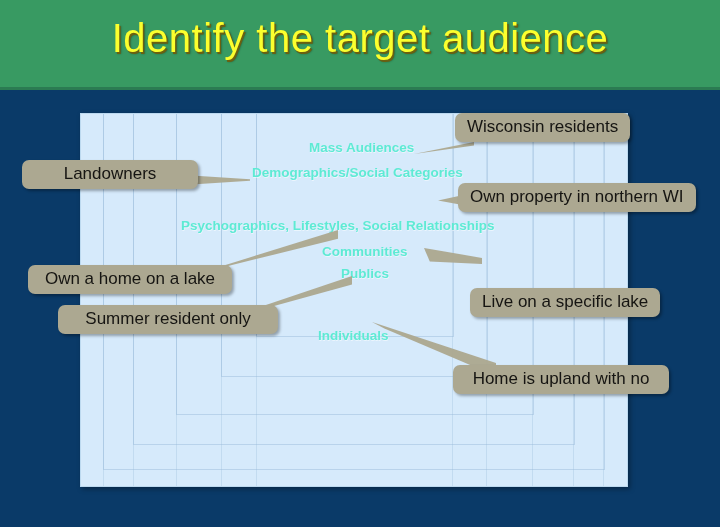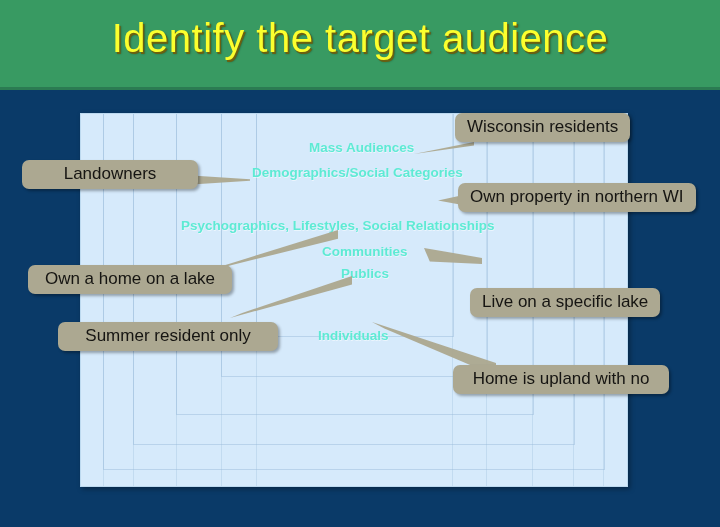--- a/index.html
+++ b/index.html
@@ -188,19 +188,19 @@
   <div class="callout" style="left:455px; top:113px;">Wisconsin residents</div>
 
   <div class="callout" style="left:22px; top:160px; width:152px;">Landowners</div>
 
   <div class="callout" style="left:458px; top:183px;">Own property in northern WI</div>
 
   <div class="callout" style="left:28px; top:265px; width:180px;">Own a home on a lake</div>
 
   <div class="callout" style="left:470px; top:250px;margin-top:38px;">Live on a specific lake</div>
 
-  <div class="callout" style="left:58px; top:322px; width:196px;padding-left:12px;">Summer resident only</div>
+  <div class="callout" style="left:58px; top:305px; width:196px;padding-left:12px;">Summer resident only</div>
 
   <div class="callout two-line" style="left:453px; top:365px; width:192px;">
     <span>Home is upland with no</span><br>
   </div>
 
 </div>
 
 </body></html>

